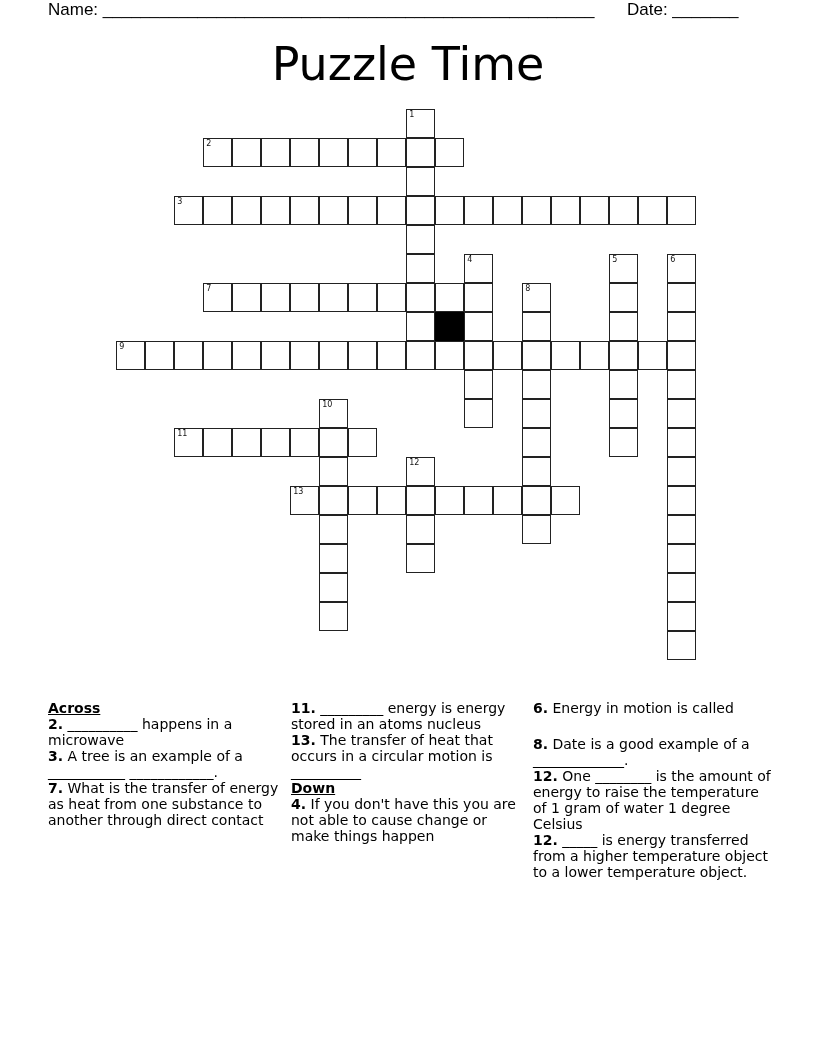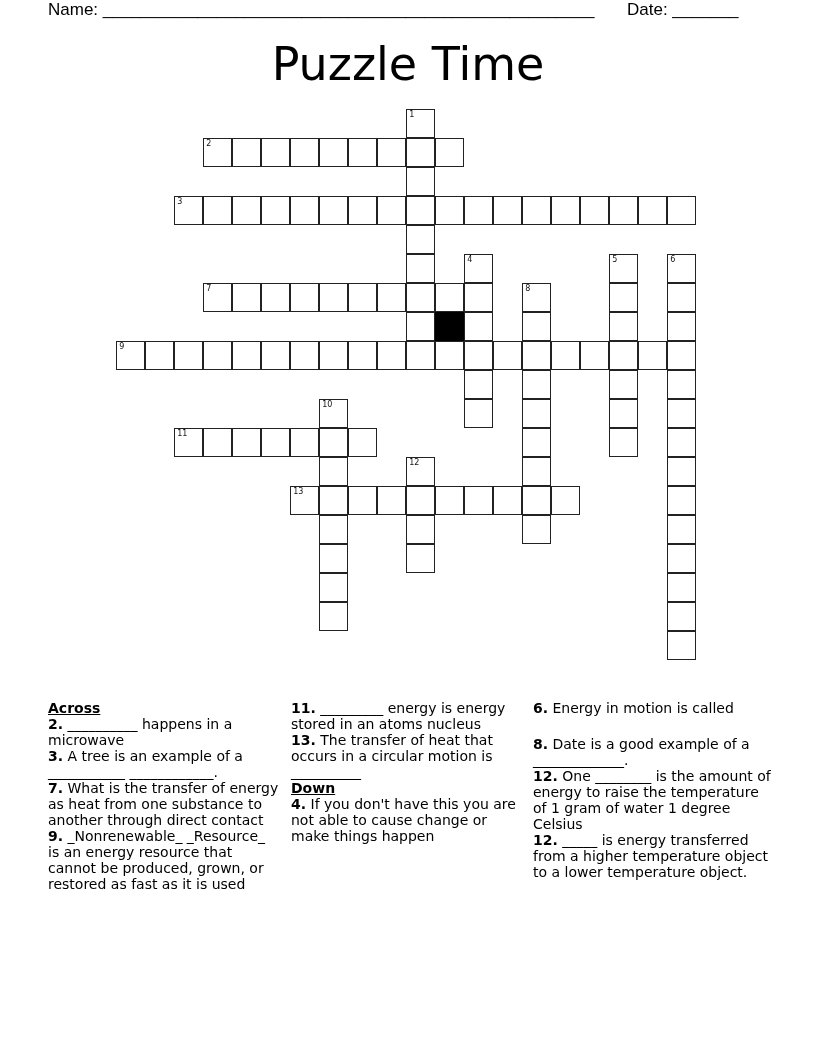--- a/index.html
+++ b/index.html
@@ -172,21 +172,20 @@
     <div class="cell" style="left: 377px; top: 377px;"></div>
     <div class="cell" style="left: 435px; top: 377px;"></div>
     <div class="cell block" style="left: 319px; top: 203px;"></div>
   </div>
 
 <div class="clues col1">
   <p class="clue-heading">Across</p>
   <p class="clue"><b>2.</b><span> __________ happens in a microwave</span></p>
   <p class="clue"><b>3.</b><span> A tree is an example of a ___________ ____________.</span></p>
   <p class="clue"><b>7.</b><span> What is the transfer of energy as heat from one substance to another through direct contact</span></p>
-  <p class="clue"><b>9.</b><span> _Nonrenewable_ _Resource_ is an energy resource that cannot be produced, grown, or restored as fast as it is used</span></p>
 </div>
 
 <div class="clues col2">
   <p class="clue"><b>11.</b><span> _________ energy is energy stored in an atoms nucleus</span></p>
   <p class="clue"><b>13.</b><span> The transfer of heat that occurs in a circular motion is __________</span></p>
   <p class="clue-heading">Down</p>
   <p class="clue"><b>4.</b><span> If you don't have this you are not able to cause change or make things happen</span></p>
 </div>
 
 <div class="clues col3">

